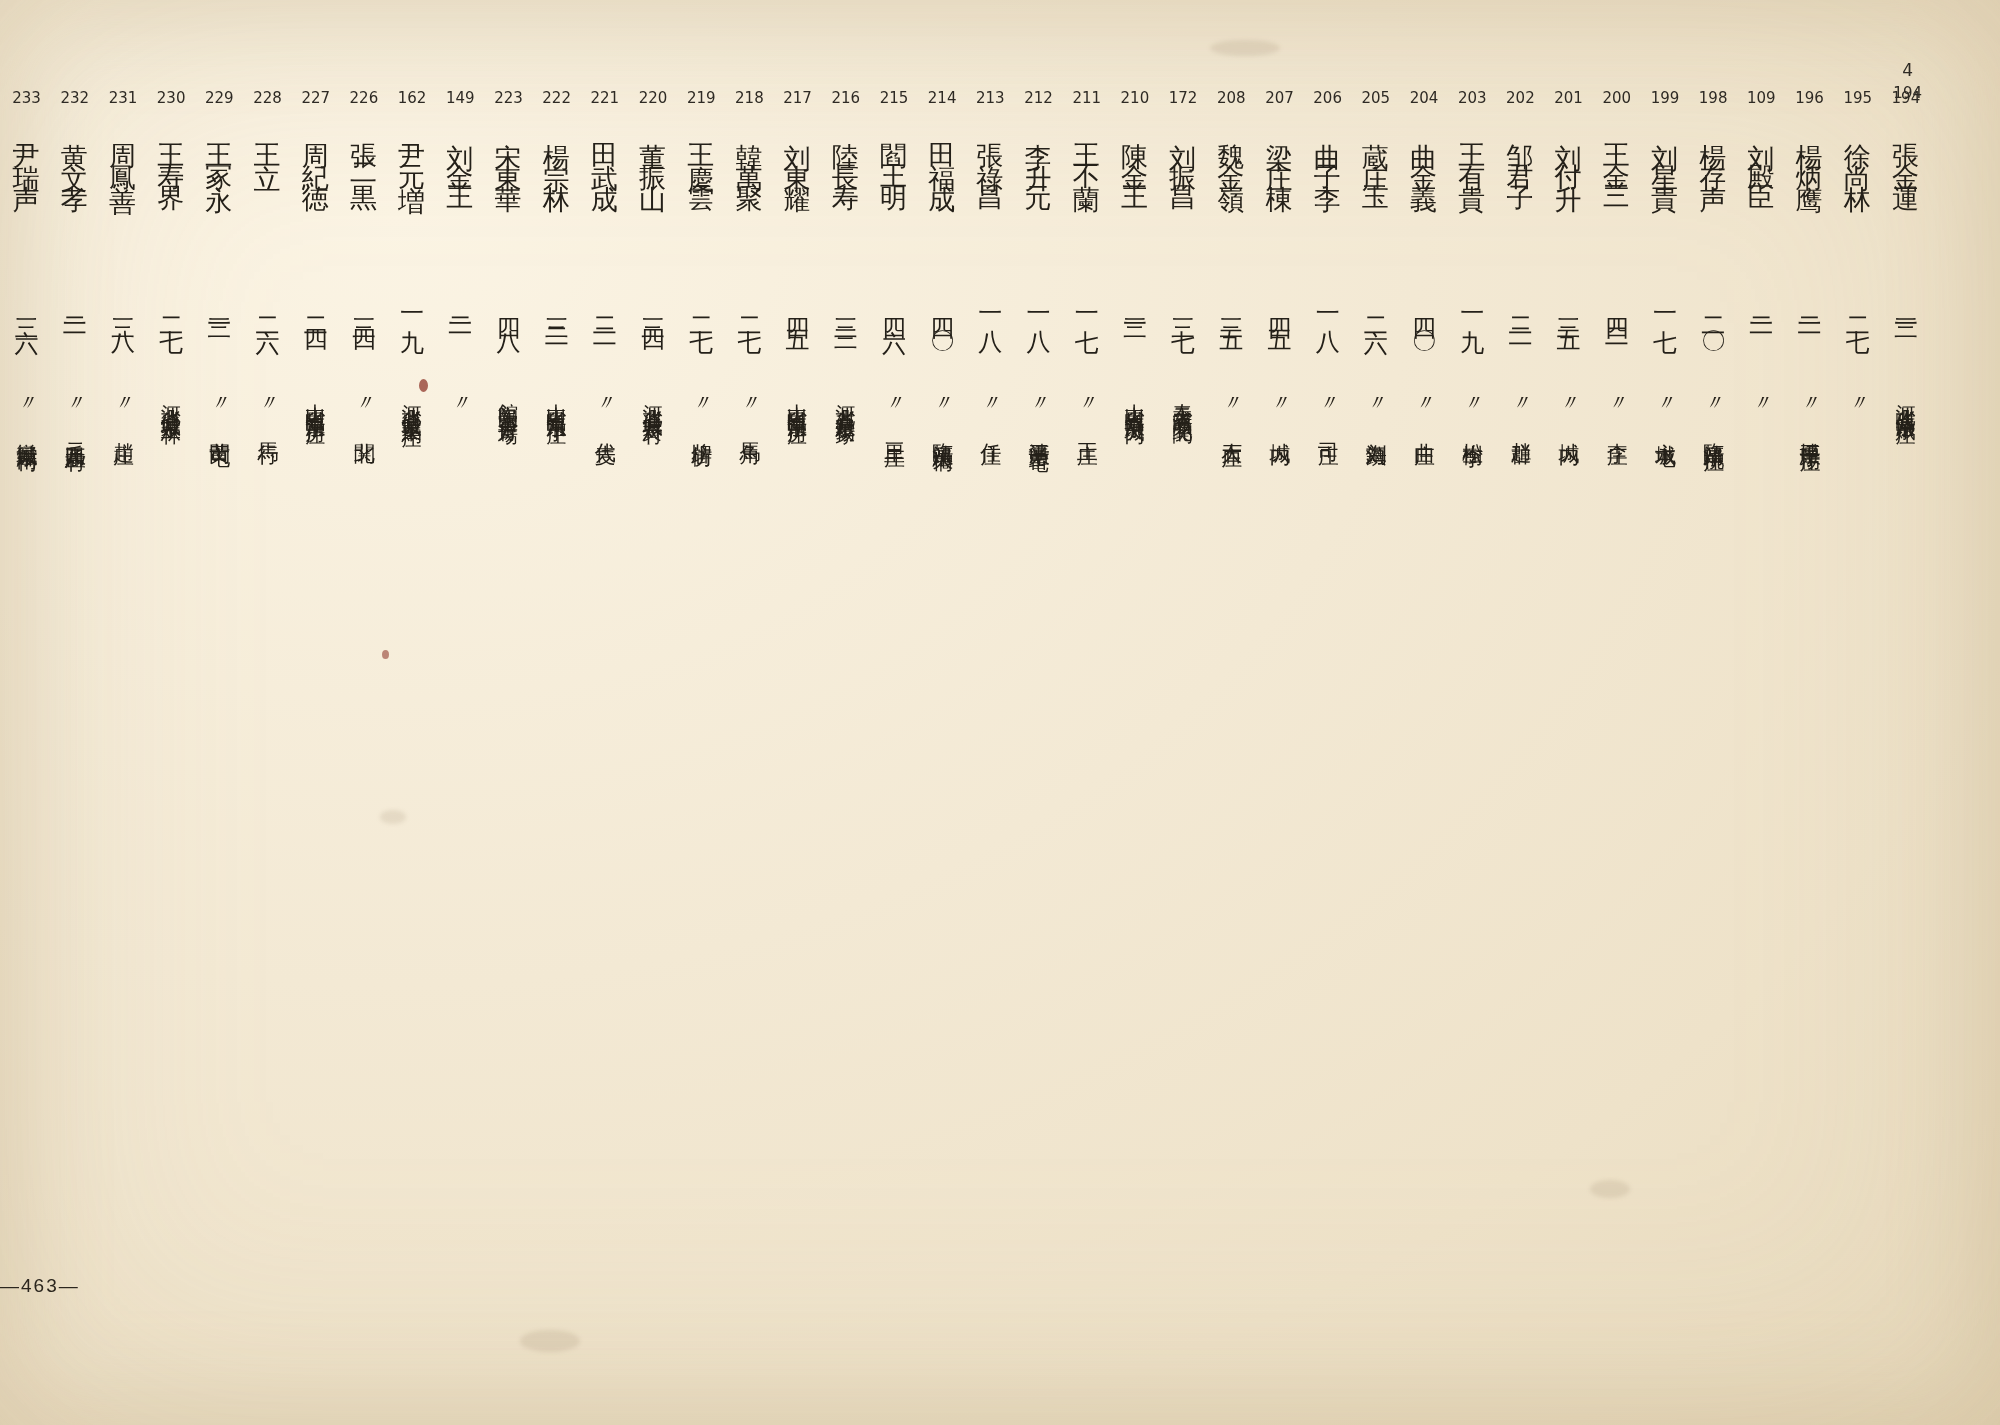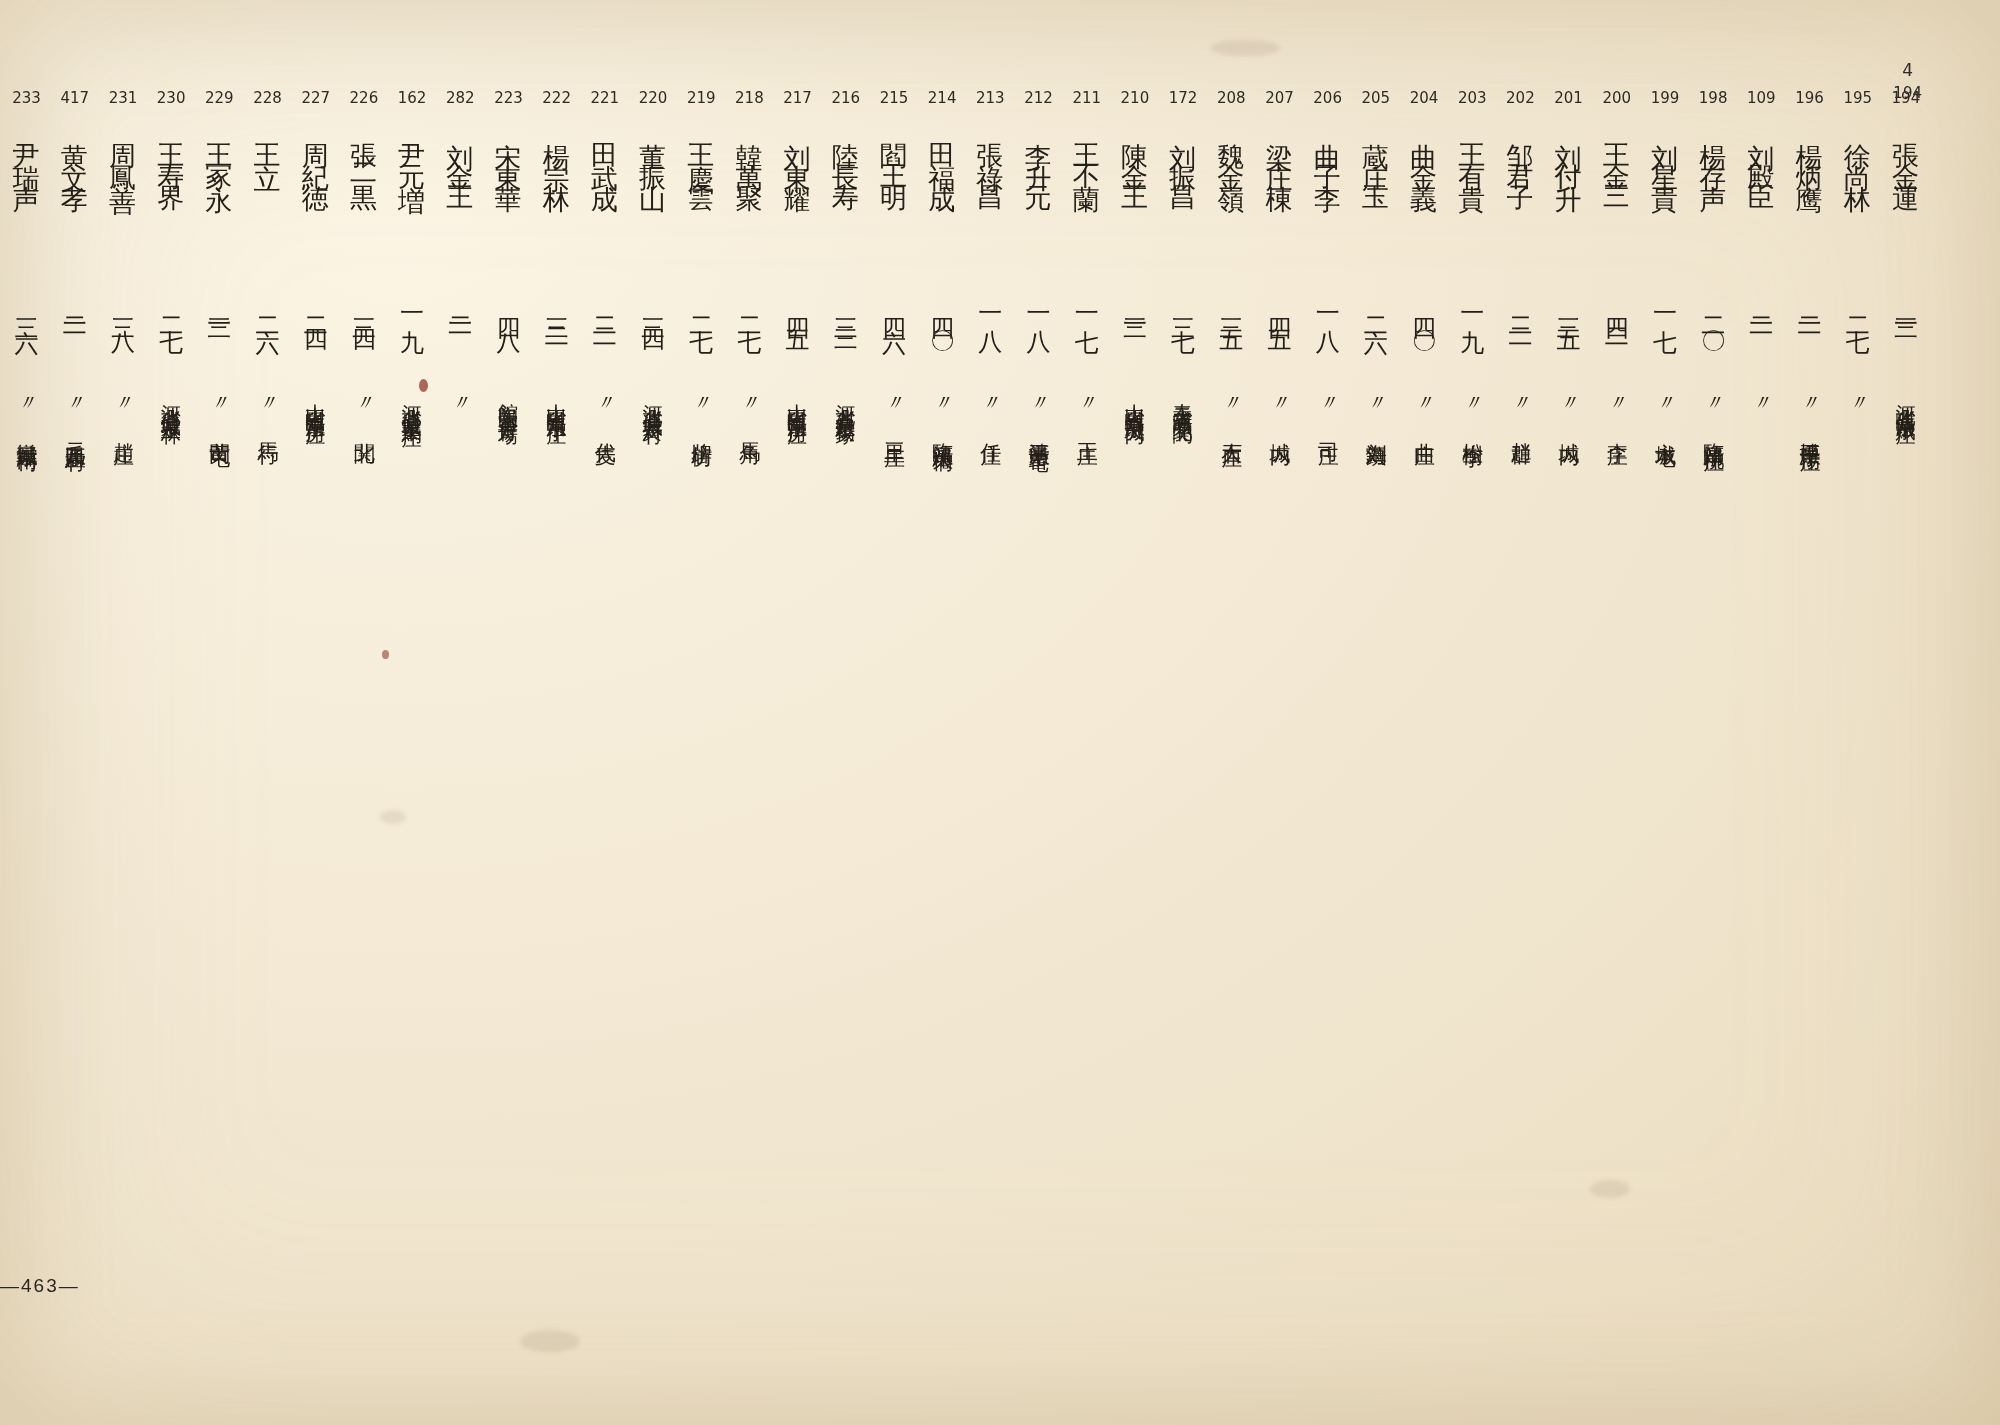--- a/index.html
+++ b/index.html
@@ -366,21 +366,21 @@
           <div class="vtext age">三二</div>
           <div class="vtext origin">山東省臨清県小庄</div>
         </div>
         <div class="col">
           <div class="num">223</div>
           <div class="vtext name">宋東華</div>
           <div class="vtext age">四八</div>
           <div class="vtext origin">館陶県雷寨方青場</div>
         </div>
         <div class="col repeat">
-          <div class="num">282</div>
+          <div class="num">149</div>
           <div class="vtext name">刘金王</div>
           <div class="vtext age">二一</div>
           <div class="dittomark">〃</div>
           <div class="vtext origin"></div>
         </div>
         <div class="col">
           <div class="num">162</div>
           <div class="vtext name">尹元増</div>
           <div class="vtext age">一九</div>
           <div class="vtext origin">河北省欒城県東馬庄</div>
@@ -419,21 +419,21 @@
           <div class="vtext origin">河北省欒城県玉林</div>
         </div>
         <div class="col repeat">
           <div class="num">231</div>
           <div class="vtext name">周鳳善</div>
           <div class="vtext age">三八</div>
           <div class="dittomark">〃</div>
           <div class="vtext origin">趙庄</div>
         </div>
         <div class="col repeat">
-          <div class="num">417</div>
+          <div class="num">232</div>
           <div class="vtext name">黄文孝</div>
           <div class="vtext age">二一</div>
           <div class="dittomark">〃</div>
           <div class="vtext origin">元氏県孟村</div>
         </div>
         <div class="col repeat">
           <div class="num">233</div>
           <div class="vtext name">尹瑞声</div>
           <div class="vtext age">三六</div>
           <div class="dittomark">〃</div>

